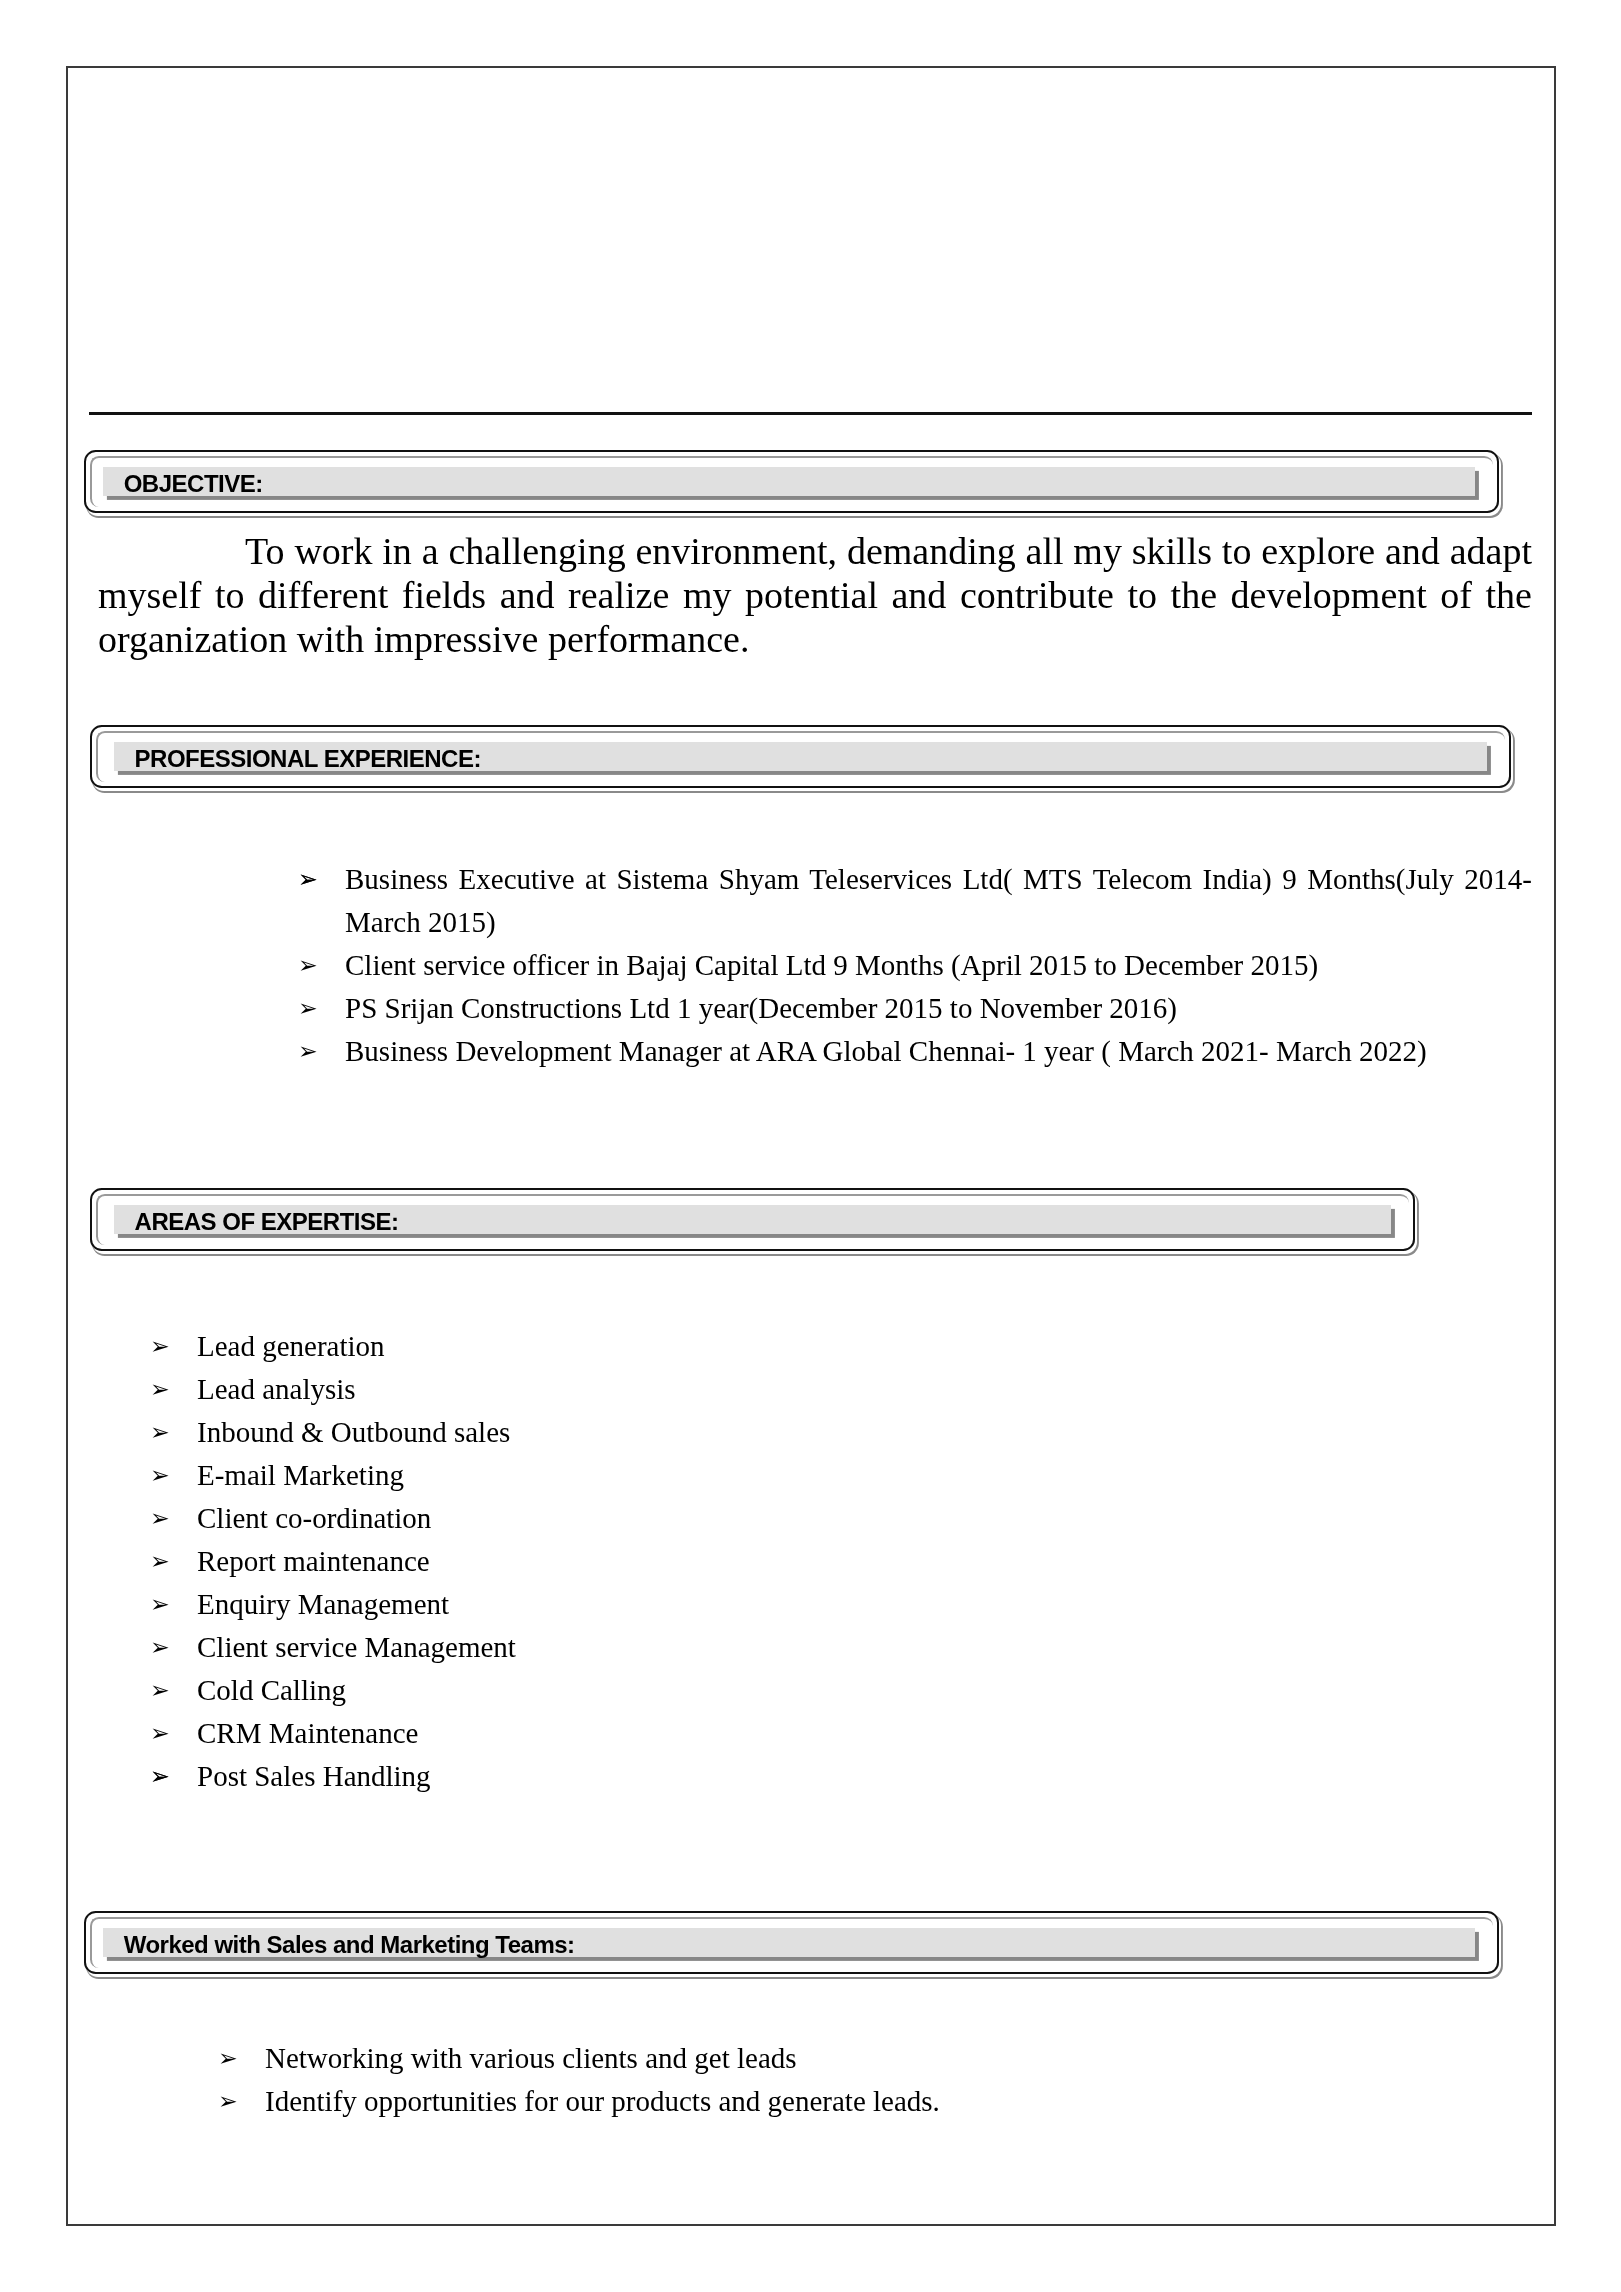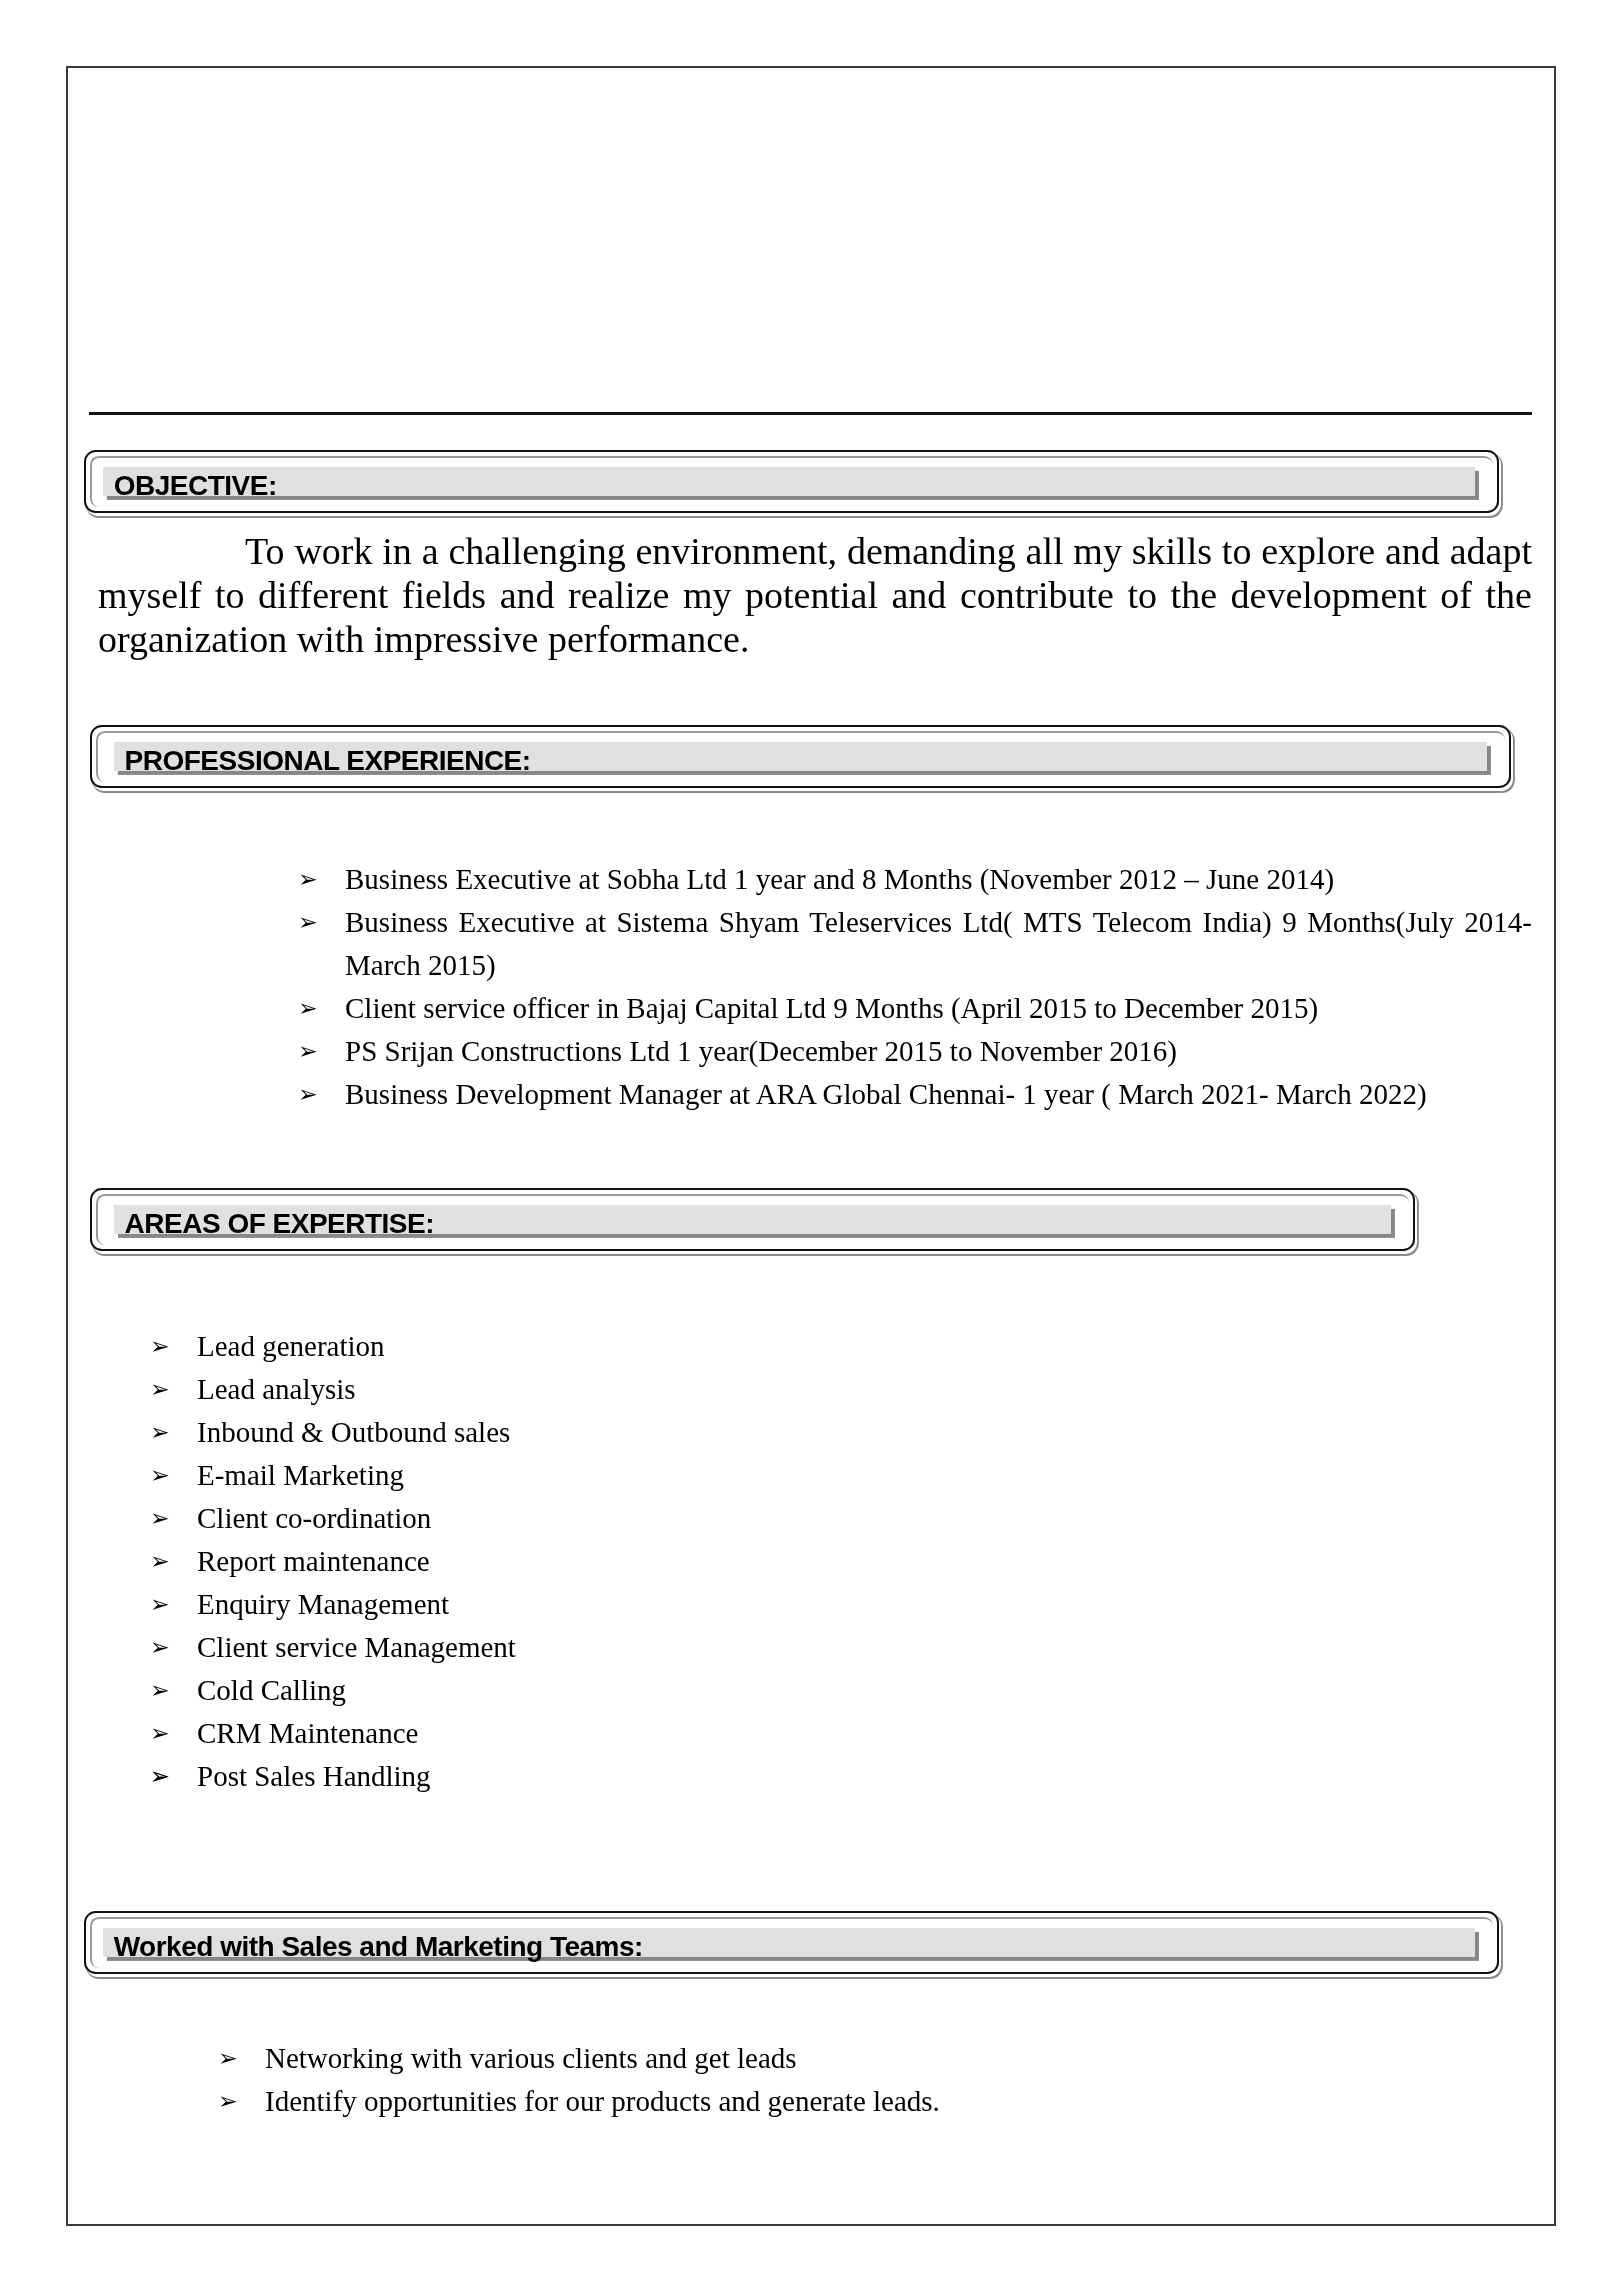--- a/index.html
+++ b/index.html
@@ -9,22 +9,22 @@
                  border: 2px solid #3a3a3a; box-sizing: border-box; }
   .header-rule { position: absolute; left: 89px; top: 412px; width: 1443px; height: 2.9px; background: #111; }
 
   .sec-box { position: absolute; height: 63px; box-sizing: border-box;
              border: 2px solid #111; border-radius: 11.8px;
              box-shadow: 2px 2.9px 0 0 #fff, 2.9px 3.9px 0 1px #8a8a8a; }
   .sec-box .inner { position: absolute; left: 3.9px; right: 3.9px; top: 3.9px; bottom: 3.9px;
                     border: 2px solid #9a9a9a; border-radius: 8.8px; border-right: none; border-bottom: none; }
   .sec-bar { position: absolute; left: 21.6px; right: 21.6px; top: 14.7px; height: 29px;
              background: #e0e0e0; box-shadow: 3.9px 3.9px 0 0 #878787; }
-  .sec-title { position: absolute; left: 11px; top: 2.9px; font-family: "Liberation Sans", "DejaVu Sans", sans-serif;
-               font-weight: bold; font-size: 28px; letter-spacing: -0.5px; color: #000; white-space: nowrap; }
+  .sec-title { position: absolute; left: 21px; top: 2.9px; font-family: "Liberation Sans", "DejaVu Sans", sans-serif;
+               font-weight: bold; font-size: 24px; letter-spacing: -0.5px; color: #000; white-space: nowrap; }
 
   .objective-text { position: absolute; left: 98px; top: 529px; width: 1434px;
                     font-size: 38px; line-height: 44px; text-align: justify; }
   .objective-text .indent { display: inline-block; width: 147px; }
 
   ul.list { list-style: none; margin: 0; padding: 0; position: absolute; }
   ul.list li { position: relative; font-size: 29px; line-height: 43px; }
   ul.list li .bullet { position: absolute; font-size: 23.5px; line-height: 43px;
                        font-family: "DejaVu Sans", sans-serif; }
   .exp-list { left: 345px; top: 858px; width: 1187px; }
@@ -52,21 +52,21 @@
 </div>
 <div class="objective-text"><span class="indent"></span><span>To work in a challenging environment, demanding all my skills to explore and adapt myself to different fields and realize my potential and contribute to the development of the organization with impressive performance.</span></div>
 
 <div class="sec-box" style="left:90px; top:725px; width:1421px;padding-left:45px;">
   <div class="inner"></div>
   <div class="sec-bar">
     <span class="sec-title">PROFESSIONAL EXPERIENCE:</span>
   </div>
 </div>
 <ul class="list exp-list">
-  <li><span class="bullet">➢</span><span>Business  Executive at Sobha Ltd 1 year and 8 Months (November 2012 – June 2014)</span></li>
+  <li><span class="bullet">➢</span></li>
   <li><span class="bullet">➢</span><span>Business Executive at Sistema Shyam Teleservices Ltd( MTS Telecom India) 9 Months(July 2014- March 2015)</span></li>
   <li><span class="bullet">➢</span><span>Client service officer in Bajaj Capital Ltd 9 Months (April 2015 to December 2015)</span></li>
   <li><span class="bullet">➢</span><span>PS Srijan Constructions Ltd 1 year(December 2015 to November 2016)</span></li>
   <li><span class="bullet">➢</span><span>Business Development Manager at ARA Global Chennai- 1 year ( March 2021- March 2022)</span></li>
 </ul>
 
 <div class="sec-box" style="left:90px; top:1188px; width:1325px;">
   <div class="inner"></div>
   <div class="sec-bar">
     <span class="sec-title">AREAS OF EXPERTISE:</span>

